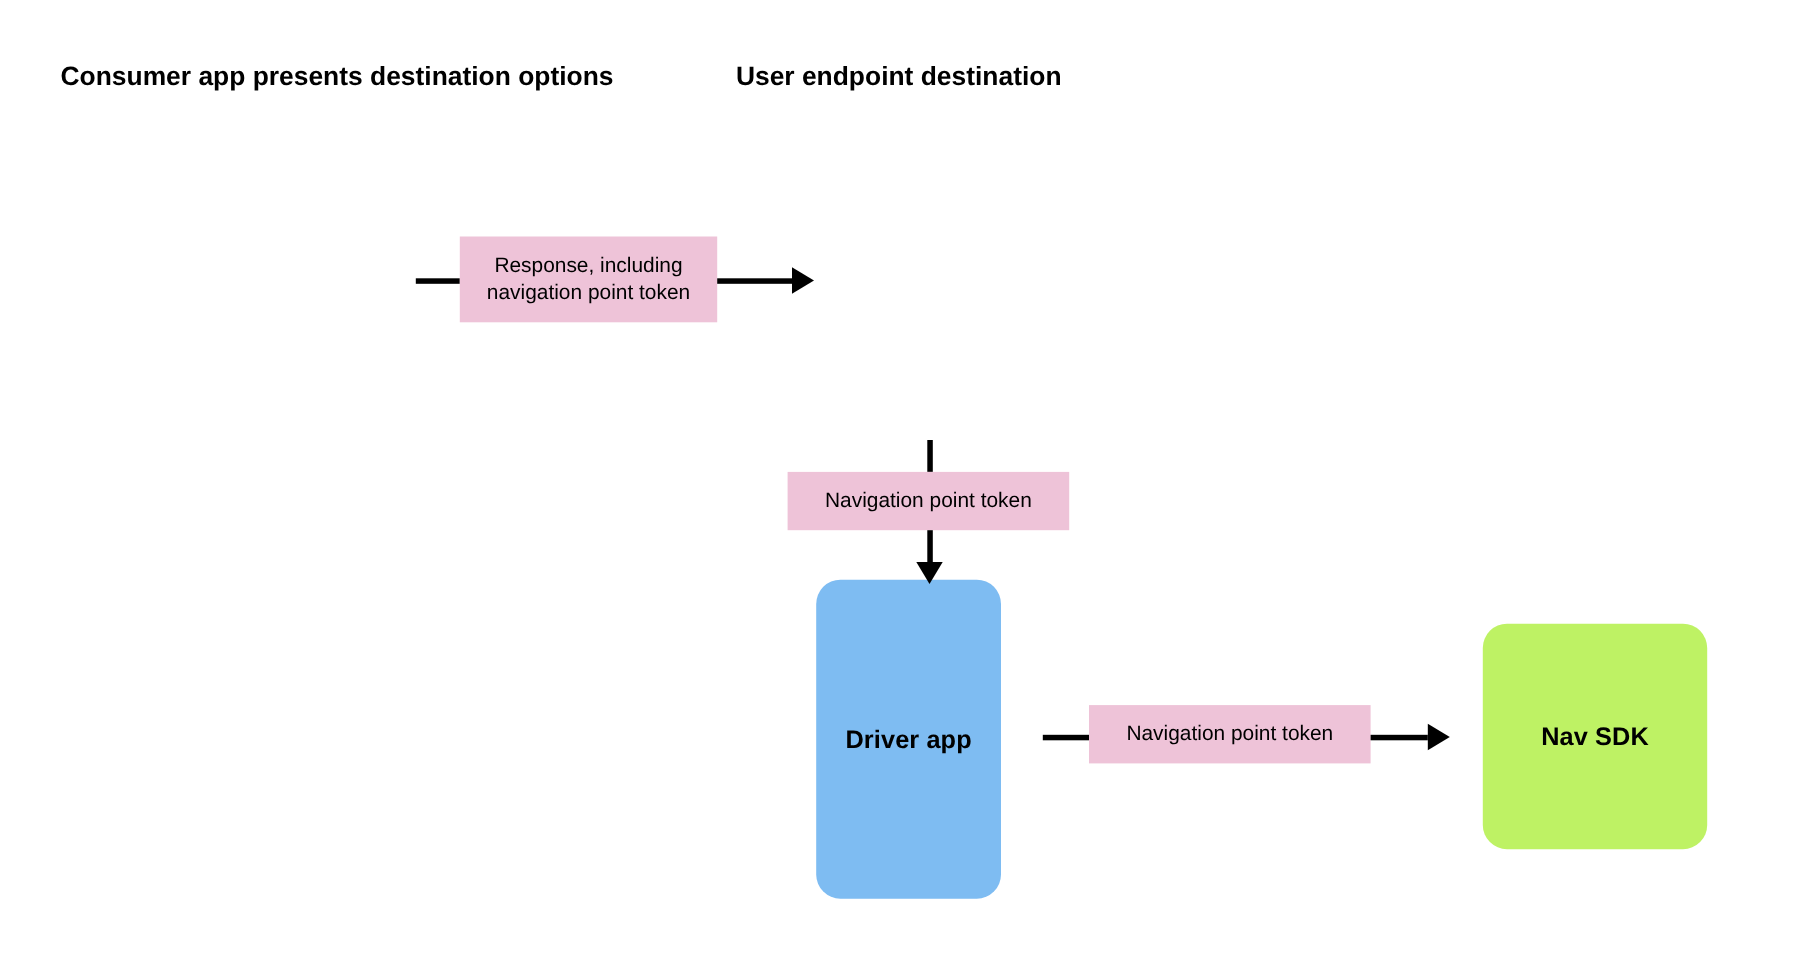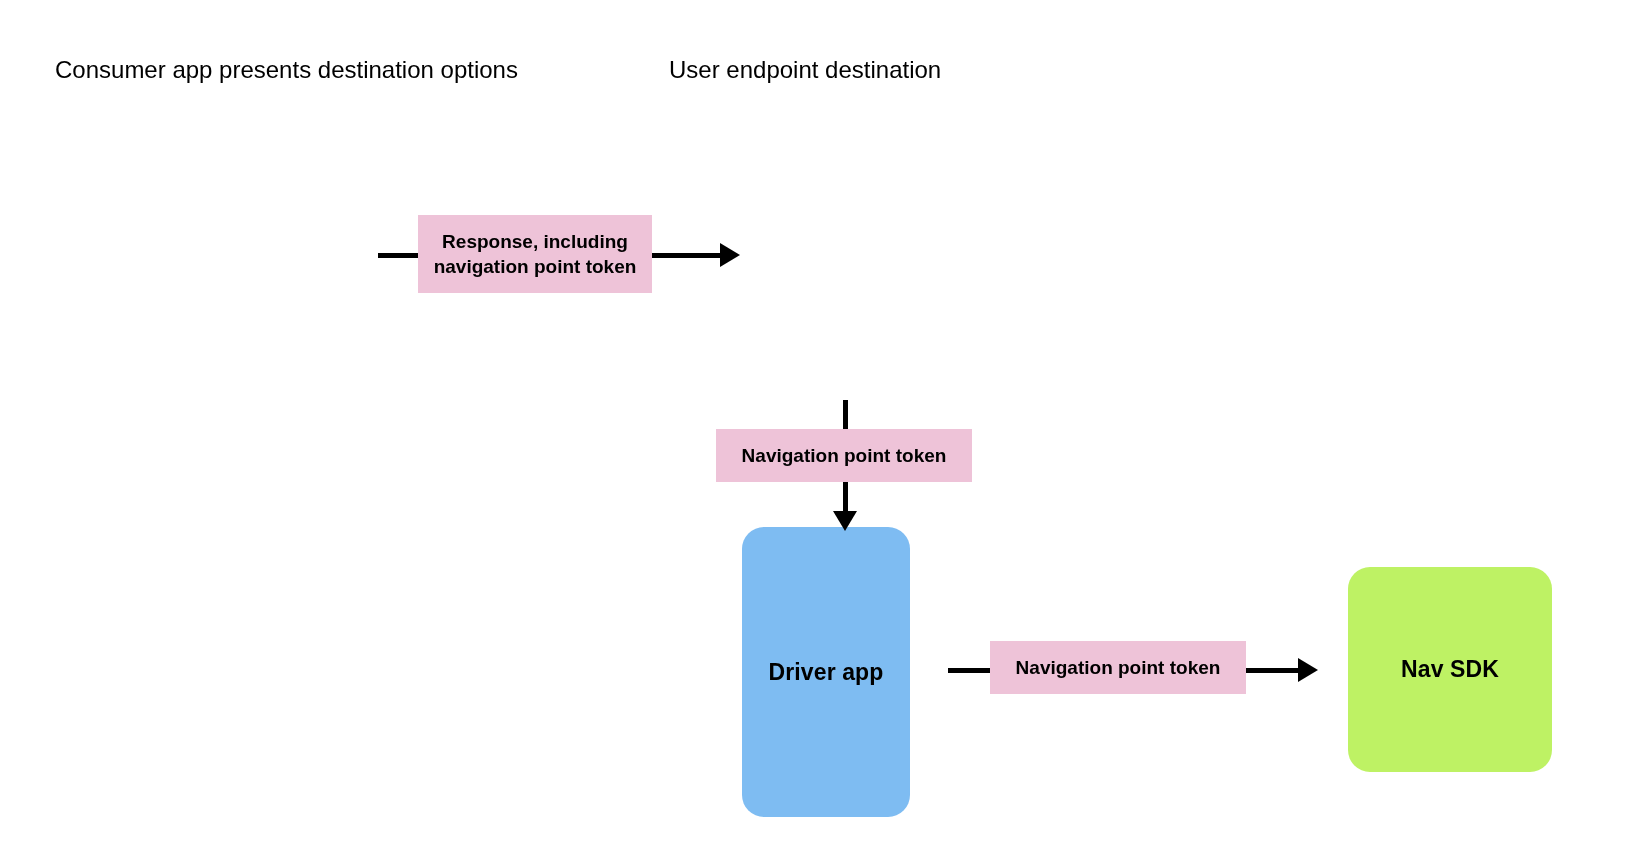--- a/index.html
+++ b/index.html
@@ -20,21 +20,21 @@
     overflow: hidden;
   }
 
   
   .col-heading {
     position: absolute;
     font-size: 24px;
     line-height: 28px;
     color: #000000;
     white-space: nowrap;
-    font-weight: 400;
+    font-weight: 700;
   }
 
   
   .node {
     position: absolute;
     box-sizing: border-box;
     border-radius: 22px;
     display: flex;
     align-items: center;
     justify-content: center;
@@ -55,21 +55,21 @@
     display: flex;
     align-items: center;
     justify-content: center;
     text-align: center;
     padding: 4px 8px;
   }
   .edge-label-text {
     font-size: 19px;
     line-height: 25px;
     color: #000000;
-    font-weight: 700;
+    font-weight: 400;
   }
 
   
   .h-line {
     position: absolute;
     height: 5px;
     background: #000000;
   }
   .v-line {
     position: absolute;

